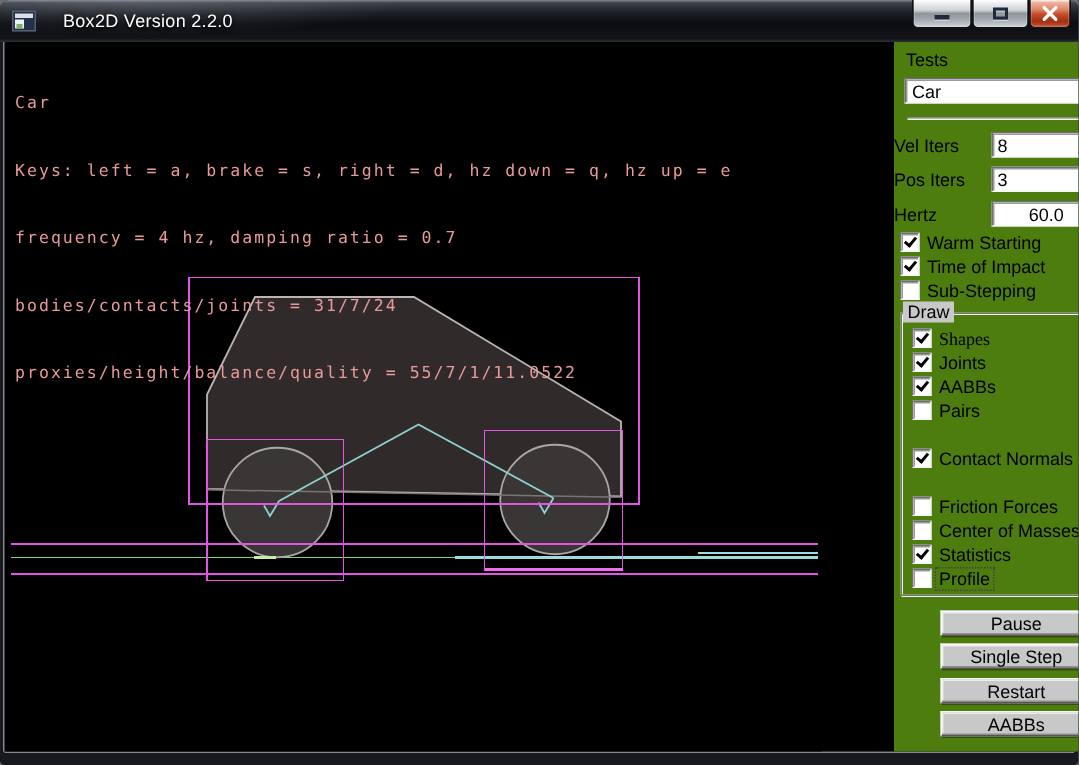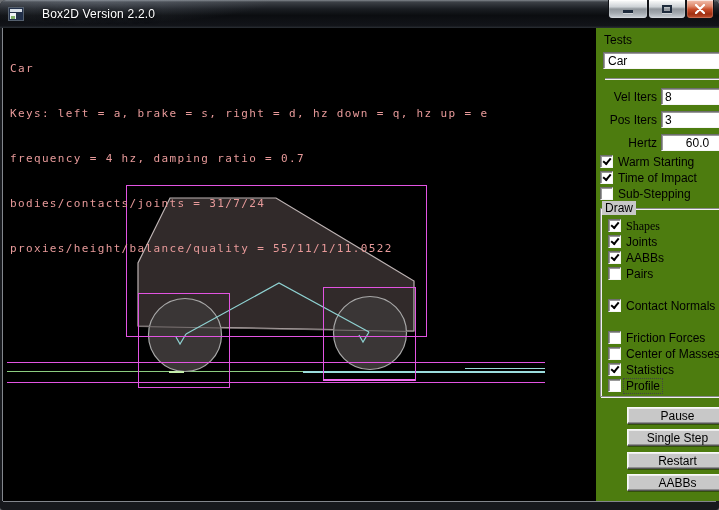--- a/index.html
+++ b/index.html
@@ -45,21 +45,21 @@
   .sunken{background:#fff;border:1px solid;border-color:#6e6e6e #f6f6f6 #f6f6f6 #6e6e6e;
     box-shadow:inset 1px 1px 0 #999;}
   .dropdown{position:absolute;left:7px;top:24px;width:146px;height:17px;}
   .dd-value{position:absolute;left:4px;top:1px;font-size:12px;}
   .dd-btn{position:absolute;right:1px;top:1px;bottom:1px;width:14px;background:#c8c8c8;
     border:1px solid;border-color:#f2f2f2 #5f5f5f #5f5f5f #f2f2f2;}
   .dd-arrow{position:absolute;left:50%;top:50%;margin:-2px 0 0 -4px;width:0;height:0;
     border-left:4px solid transparent;border-right:4px solid transparent;border-top:4px solid #000;}
   .sep{position:absolute;left:9px;top:50px;width:140px;height:0;
     border-top:1px solid #8a8a8a;border-bottom:1px solid #f2f2f2;}
-  .spinlbl{position:absolute;left:0;width:61px;text-align:right;}
+  .spinlbl{position:absolute;left:0;width:61px;text-align:left;}
   .edit{position:absolute;left:65px;width:70px;height:17px;padding:1px 0 0 3px;margin:0;
     font-family:"Liberation Sans",sans-serif;font-size:12px;color:#000;background:#fff;
     border:1px solid;border-color:#6e6e6e #f6f6f6 #f6f6f6 #6e6e6e;box-shadow:inset 1px 1px 0 #999;}
   .spinner{position:absolute;left:139px;width:13px;height:17px;}
   .spinbtn{position:absolute;left:0;width:13px;height:8px;background:#c8c8c8;
     border:1px solid;border-color:#f2f2f2 #5f5f5f #5f5f5f #f2f2f2;}
   .spinbtn.up{top:0;}.spinbtn.dn{top:9px;}
   .tri-up{position:absolute;left:50%;top:2px;margin-left:-3px;width:0;height:0;
     border-left:3px solid transparent;border-right:3px solid transparent;border-bottom:4px solid #000;}
   .tri-dn{position:absolute;left:50%;top:2px;margin-left:-3px;width:0;height:0;
@@ -139,21 +139,21 @@
           <rect x="319" y="259" width="92" height="93" fill="none" stroke-width="1" stroke="#e254e2"></rect>
           <line x1="319" y1="351.5" x2="411" y2="351.5" stroke-width="2" stroke="#f06df0"></line>
         </g>
       </svg>
 
       <div class="hud" style="color: rgb(232, 154, 154);">
         <div>Car</div>
         <div>Keys: left = a, brake = s, right = d, hz down = q, hz up = e</div>
         <div>frequency = 4 hz, damping ratio = 0.7</div>
         <div>bodies/contacts/joints = 31/7/24</div>
-        <div>proxies/height/balance/quality = 55/11/1/11.0522</div>
+        <div>proxies/height/balance/quality = 55/7/1/11.0522</div>
       </div>
     </div>
 
     <div class="panel" style="background: #4d7c0f; margin-left: 48px;">
 
       <div class="lbl" style="left:8px;top:5px;">Tests</div>
 
       <div class="dropdown sunken">
         <div class="dd-value">Car</div>
         <div class="dd-btn">

